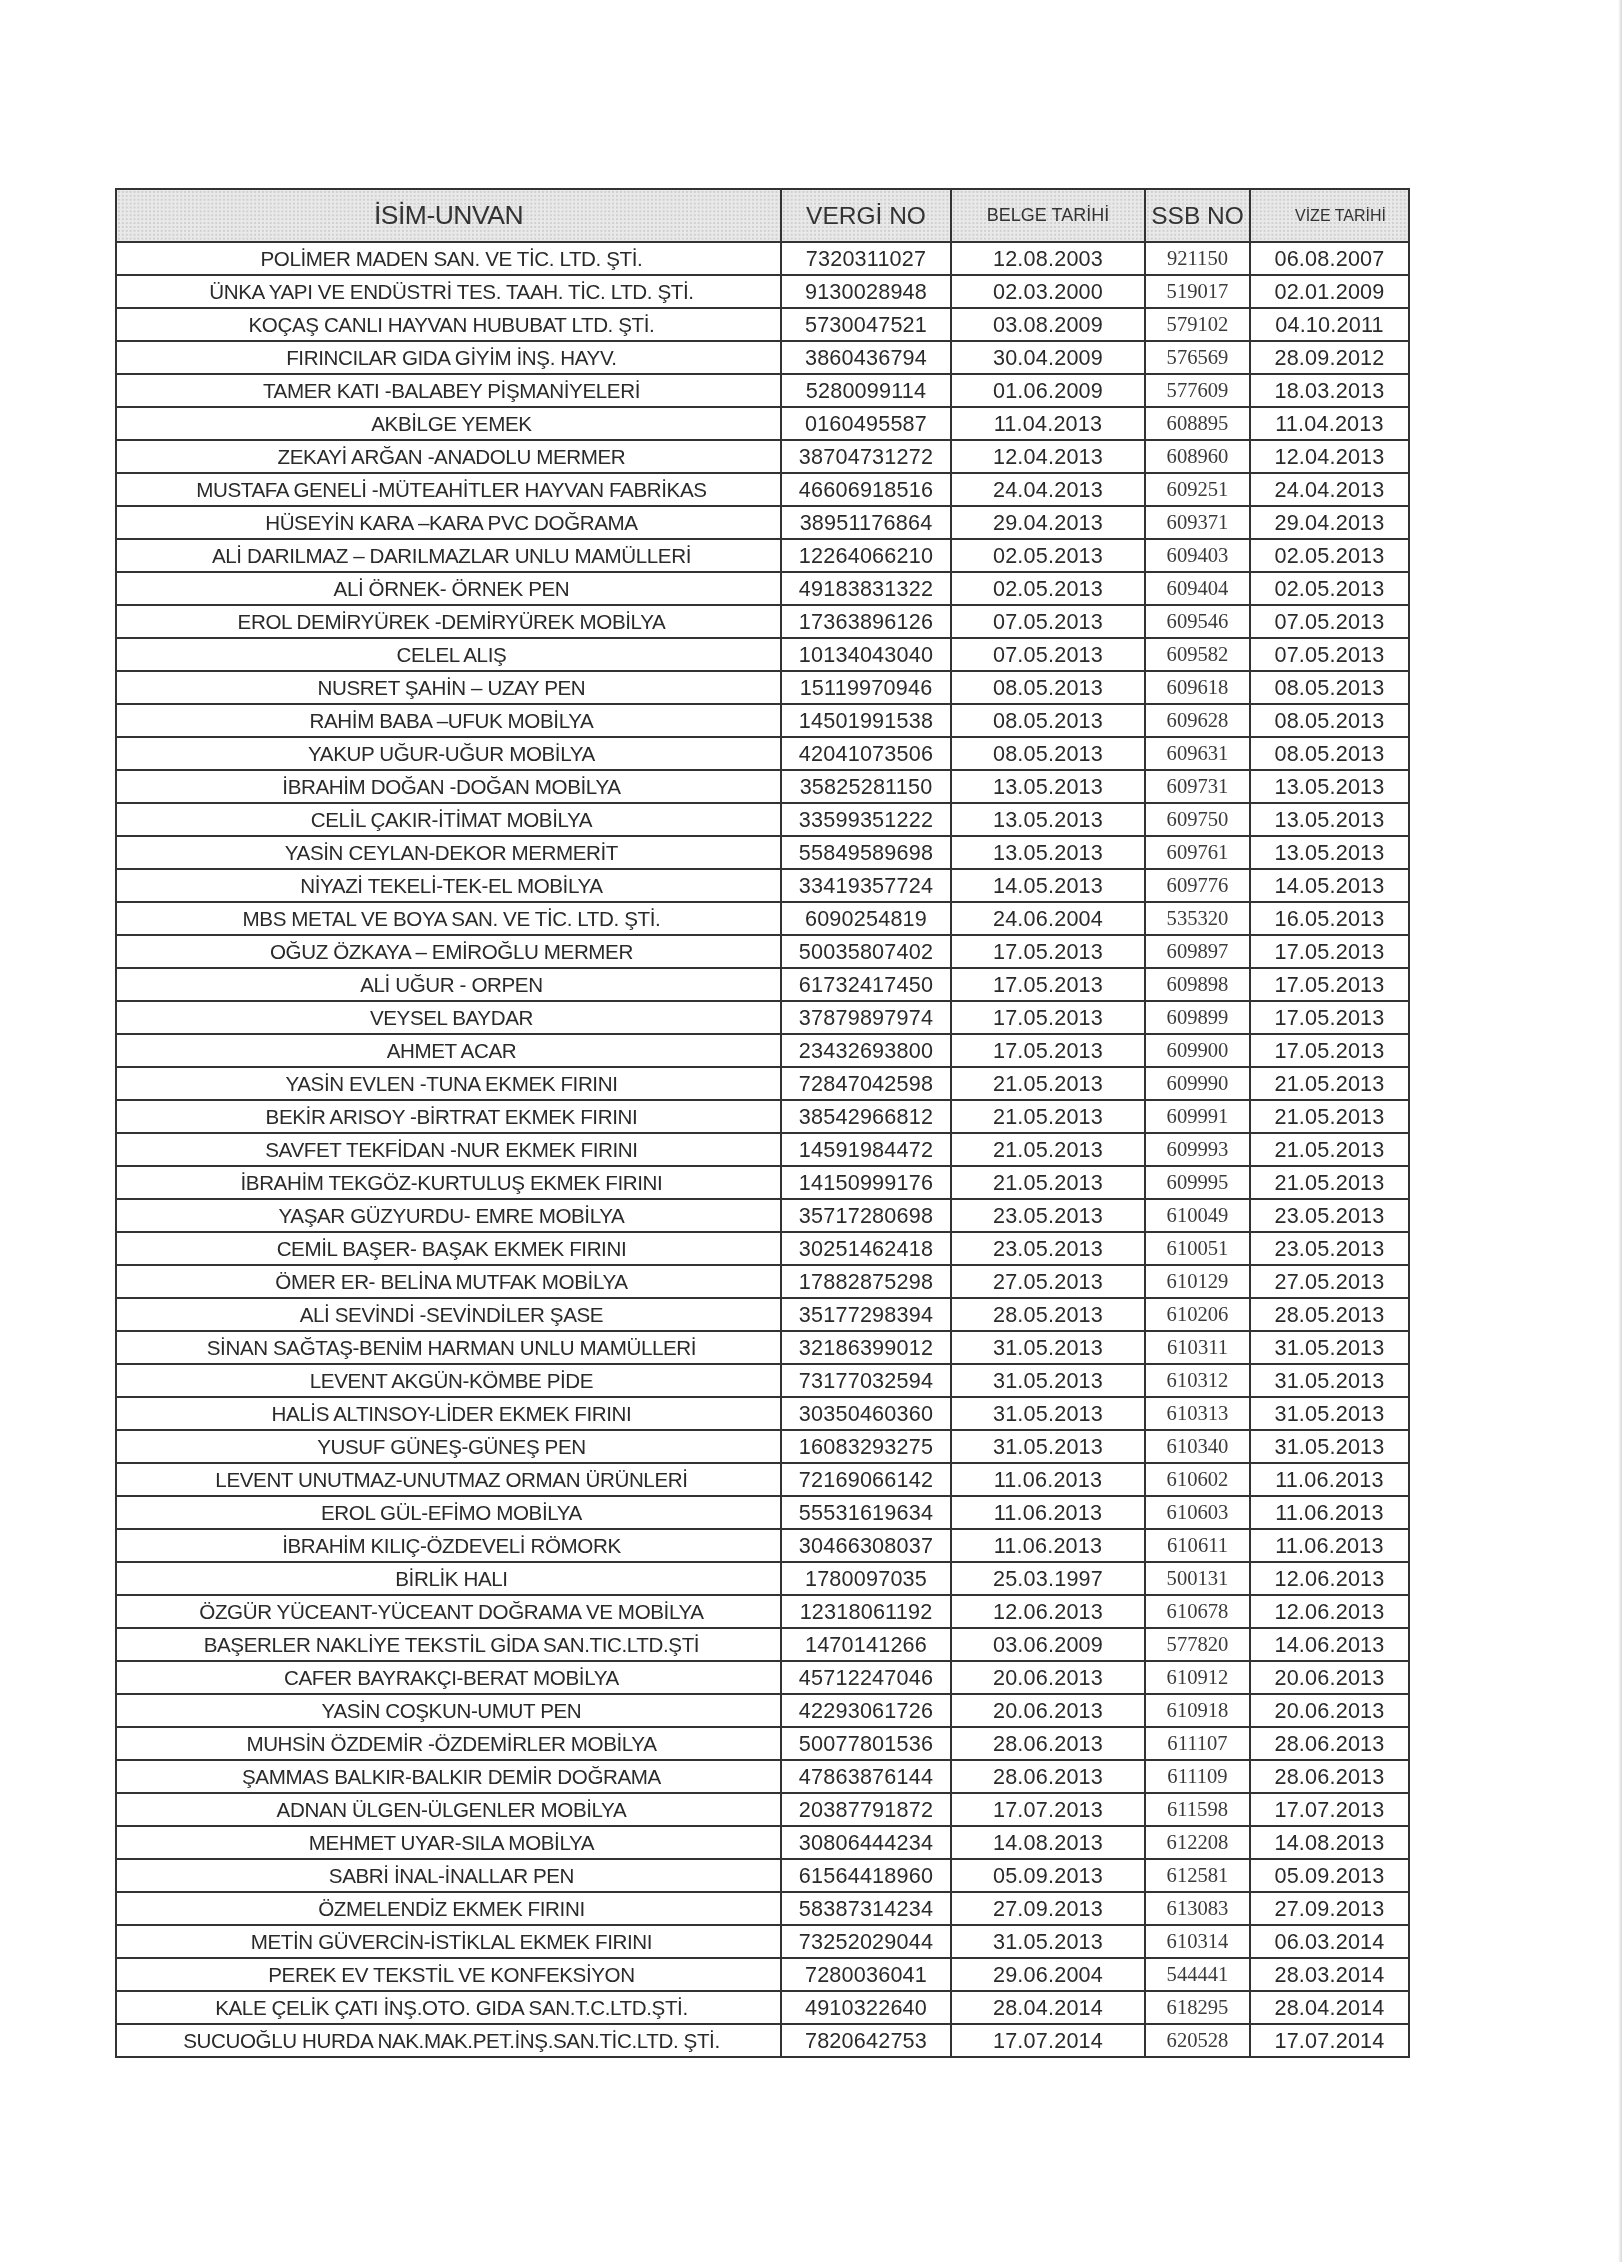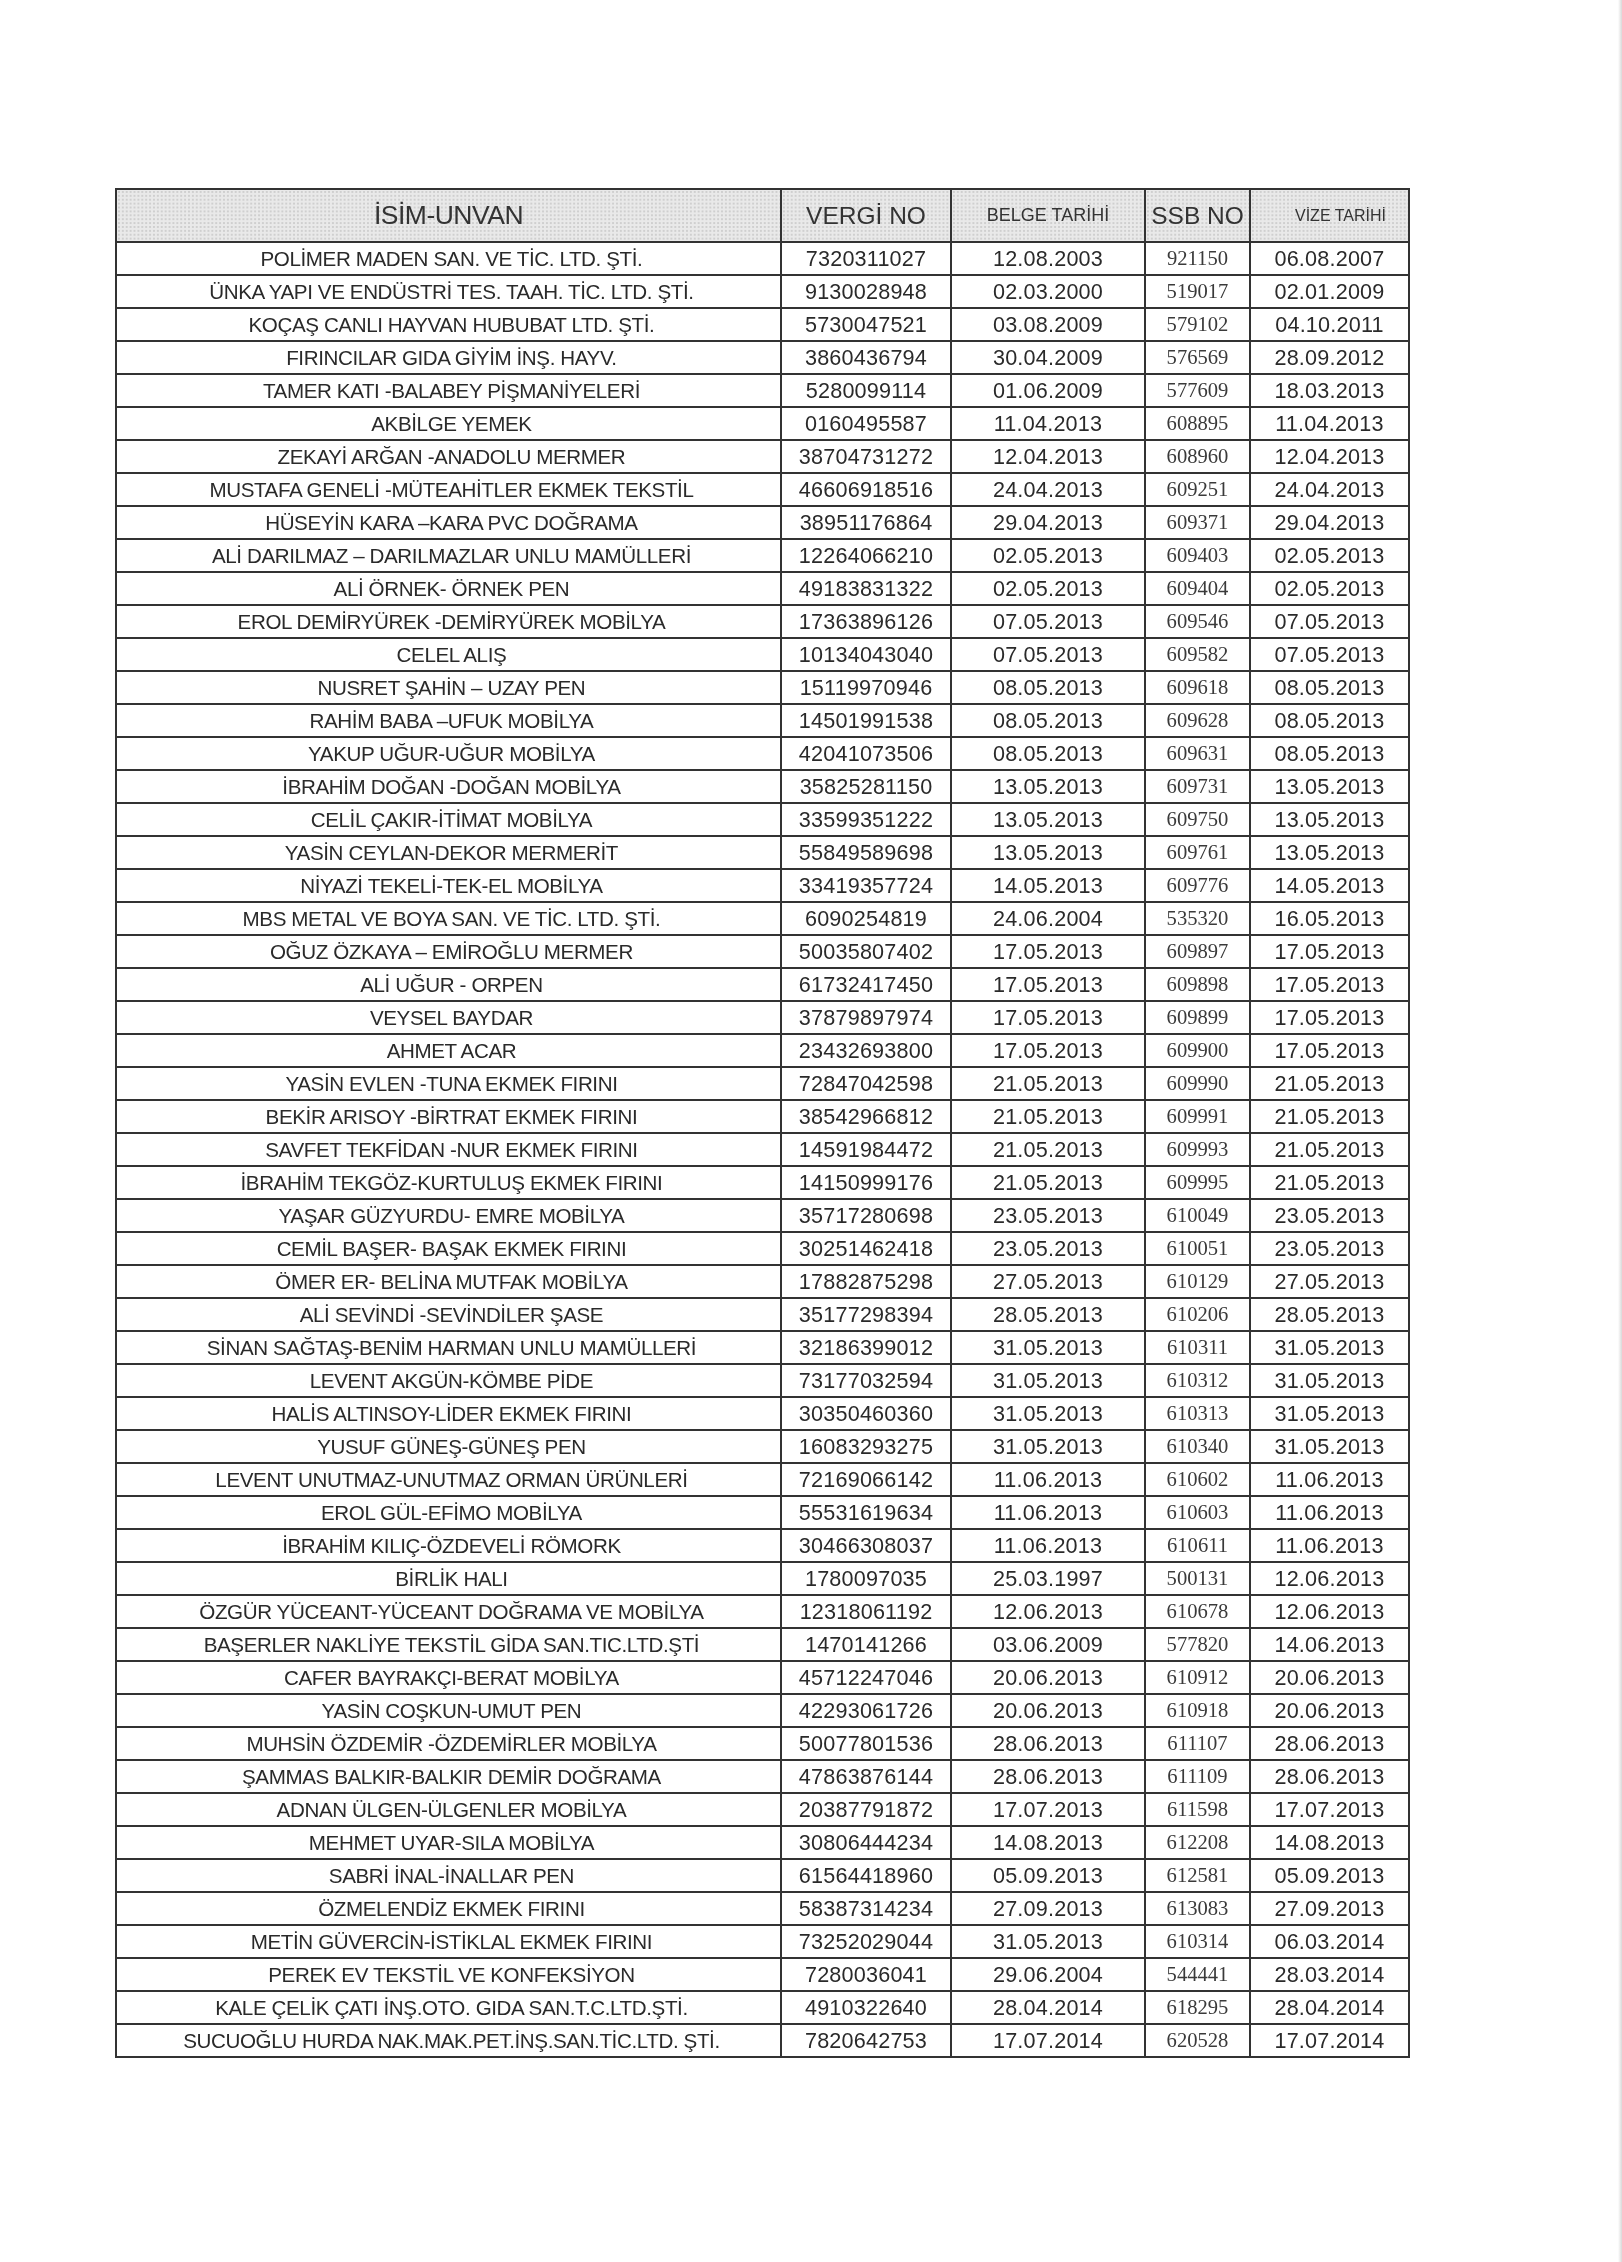--- a/index.html
+++ b/index.html
@@ -87,21 +87,21 @@
           <td class="num">11.04.2013</td>
         </tr>
         <tr>
           <td class="name">ZEKAYİ ARĞAN -ANADOLU MERMER</td>
           <td class="num">38704731272</td>
           <td class="num">12.04.2013</td>
           <td class="ssb">608960</td>
           <td class="num">12.04.2013</td>
         </tr>
         <tr>
-          <td class="name">MUSTAFA GENELİ -MÜTEAHİTLER EKMEK TEKSTİL</td>
+          <td class="name">MUSTAFA GENELİ -MÜTEAHİTLER HAYVAN FABRİKAS</td>
           <td class="num">46606918516</td>
           <td class="num">24.04.2013</td>
           <td class="ssb">609251</td>
           <td class="num">24.04.2013</td>
         </tr>
         <tr>
           <td class="name">HÜSEYİN KARA –KARA PVC DOĞRAMA</td>
           <td class="num">38951176864</td>
           <td class="num">29.04.2013</td>
           <td class="ssb">609371</td>

